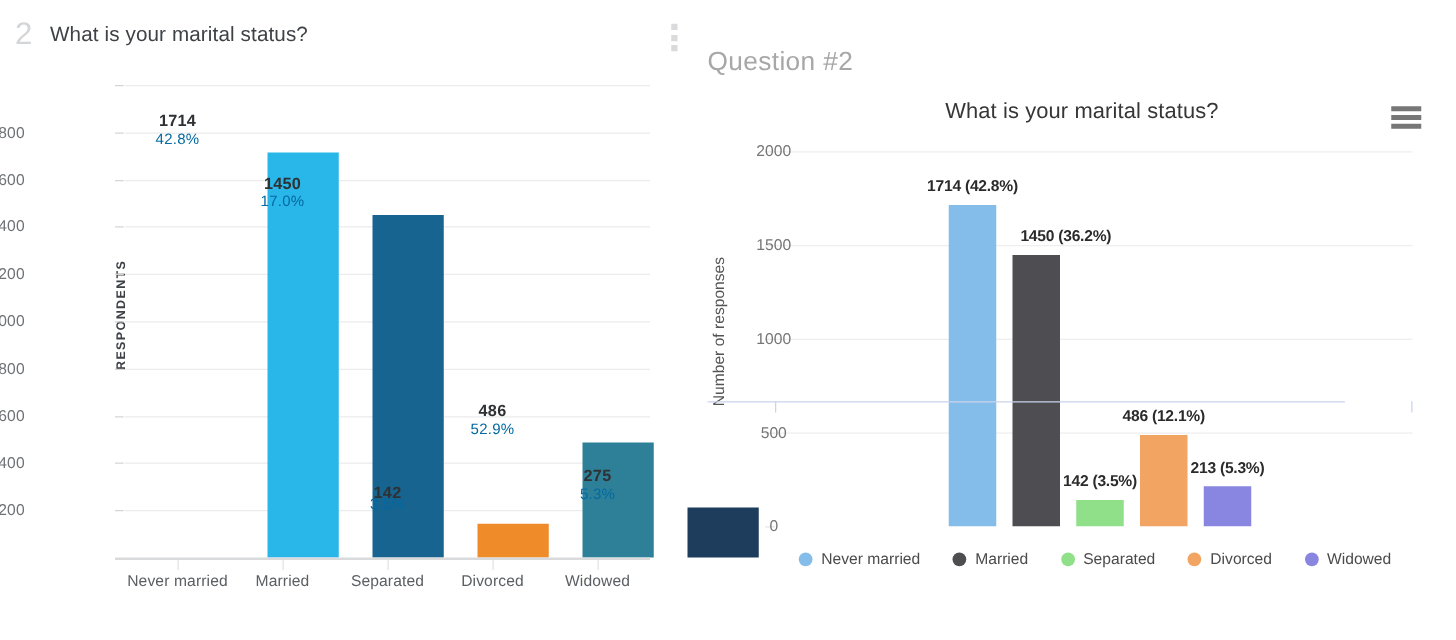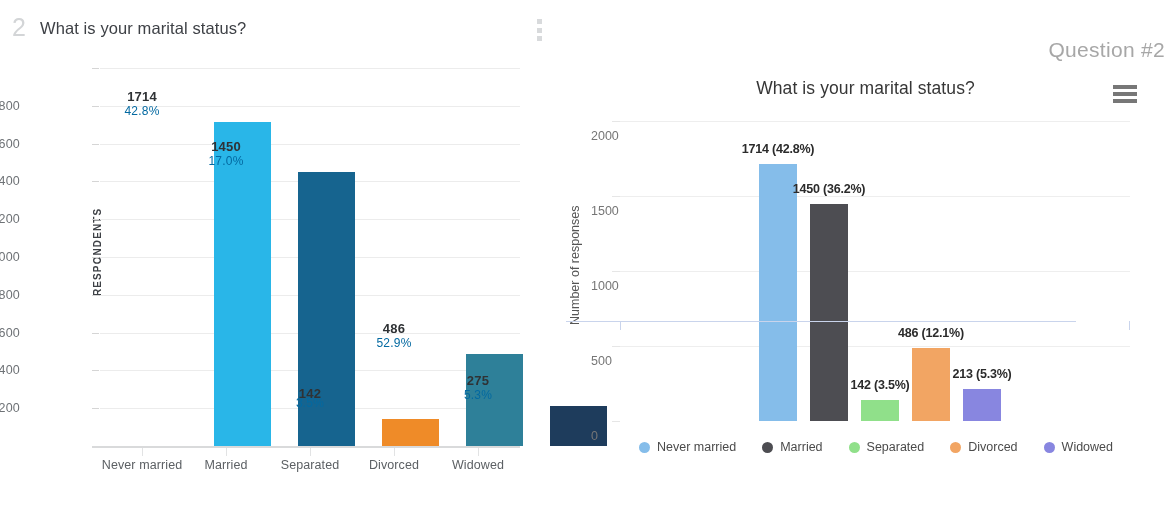--- a/index.html
+++ b/index.html
@@ -141,21 +141,21 @@
   
   #right-panel {
     position: absolute;
     left: 566px; top: 0;
     width: 599px; height: 512px;
   }
   #r-subtitle {
     position: absolute;
     left: 0; top: 38px;
     width: 599px;
-    text-align: right;
+    text-align: left;
     font-size: 21px;
     color: #a7a7a7;
     font-weight: 400;
     letter-spacing: 0.3px;
   }
   #r-title {
     position: absolute;
     left: 0; top: 78px;
     width: 599px;
     text-align: center;
@@ -193,25 +193,24 @@
   }
   .rtick {
     position: absolute;
     left: -8px; width: 8px; height: 1px;
     background: #e6e6e6;
   }
   .rtlabel {
     position: absolute;
     right: 518px;
     width: 56px;
-    text-align: left;
+    text-align: center;
     font-size: 12.5px;
     color: #767676;
     transform: translateY(-50%);
-    margin-top: 15px;
   }
   #right-baseline {
     position: absolute;
     left: 0; top: 321px;
     width: 510px; height: 1px;
     background: #c9d4ec;
   }
   #right-baseline-lcap, #right-baseline-rcap {
     position: absolute;
     top: 321px;
@@ -393,17 +392,17 @@
         <span class="legend-text">Widowed</span>
       </div>
     </div>
 
 <div class="rtlabel" style="top: 421px;">0</div>
     <div class="rtlabel" style="top: 346px;">500</div>
     <div class="rtlabel" style="top: 271px;">1000</div>
     <div class="rtlabel" style="top: 196px;">1500</div>
     <div class="rtlabel" style="top: 121px;">2000</div>
     <div class="rvallabel" style="left: 152px; width: 120px; top: 141.9px;">1714 (42.8%)</div>
-    <div class="rvallabel" style="left: 203px; width: 120px; top: 181.5px;">1450 (36.2%)</div>
+    <div class="rvallabel" style="left: 203px; width: 120px; top: 181.5px; text-align: right;">1450 (36.2%)</div>
     <div class="rvallabel" style="left: 254px; width: 120px; top: 377.7px;">142 (3.5%)</div>
     <div class="rvallabel" style="left: 305px; width: 120px; top: 326.1px;">486 (12.1%)</div>
     <div class="rvallabel" style="left: 356px; width: 120px; top: 367.05px;">213 (5.3%)</div>
   </div>
 
 </body></html>

